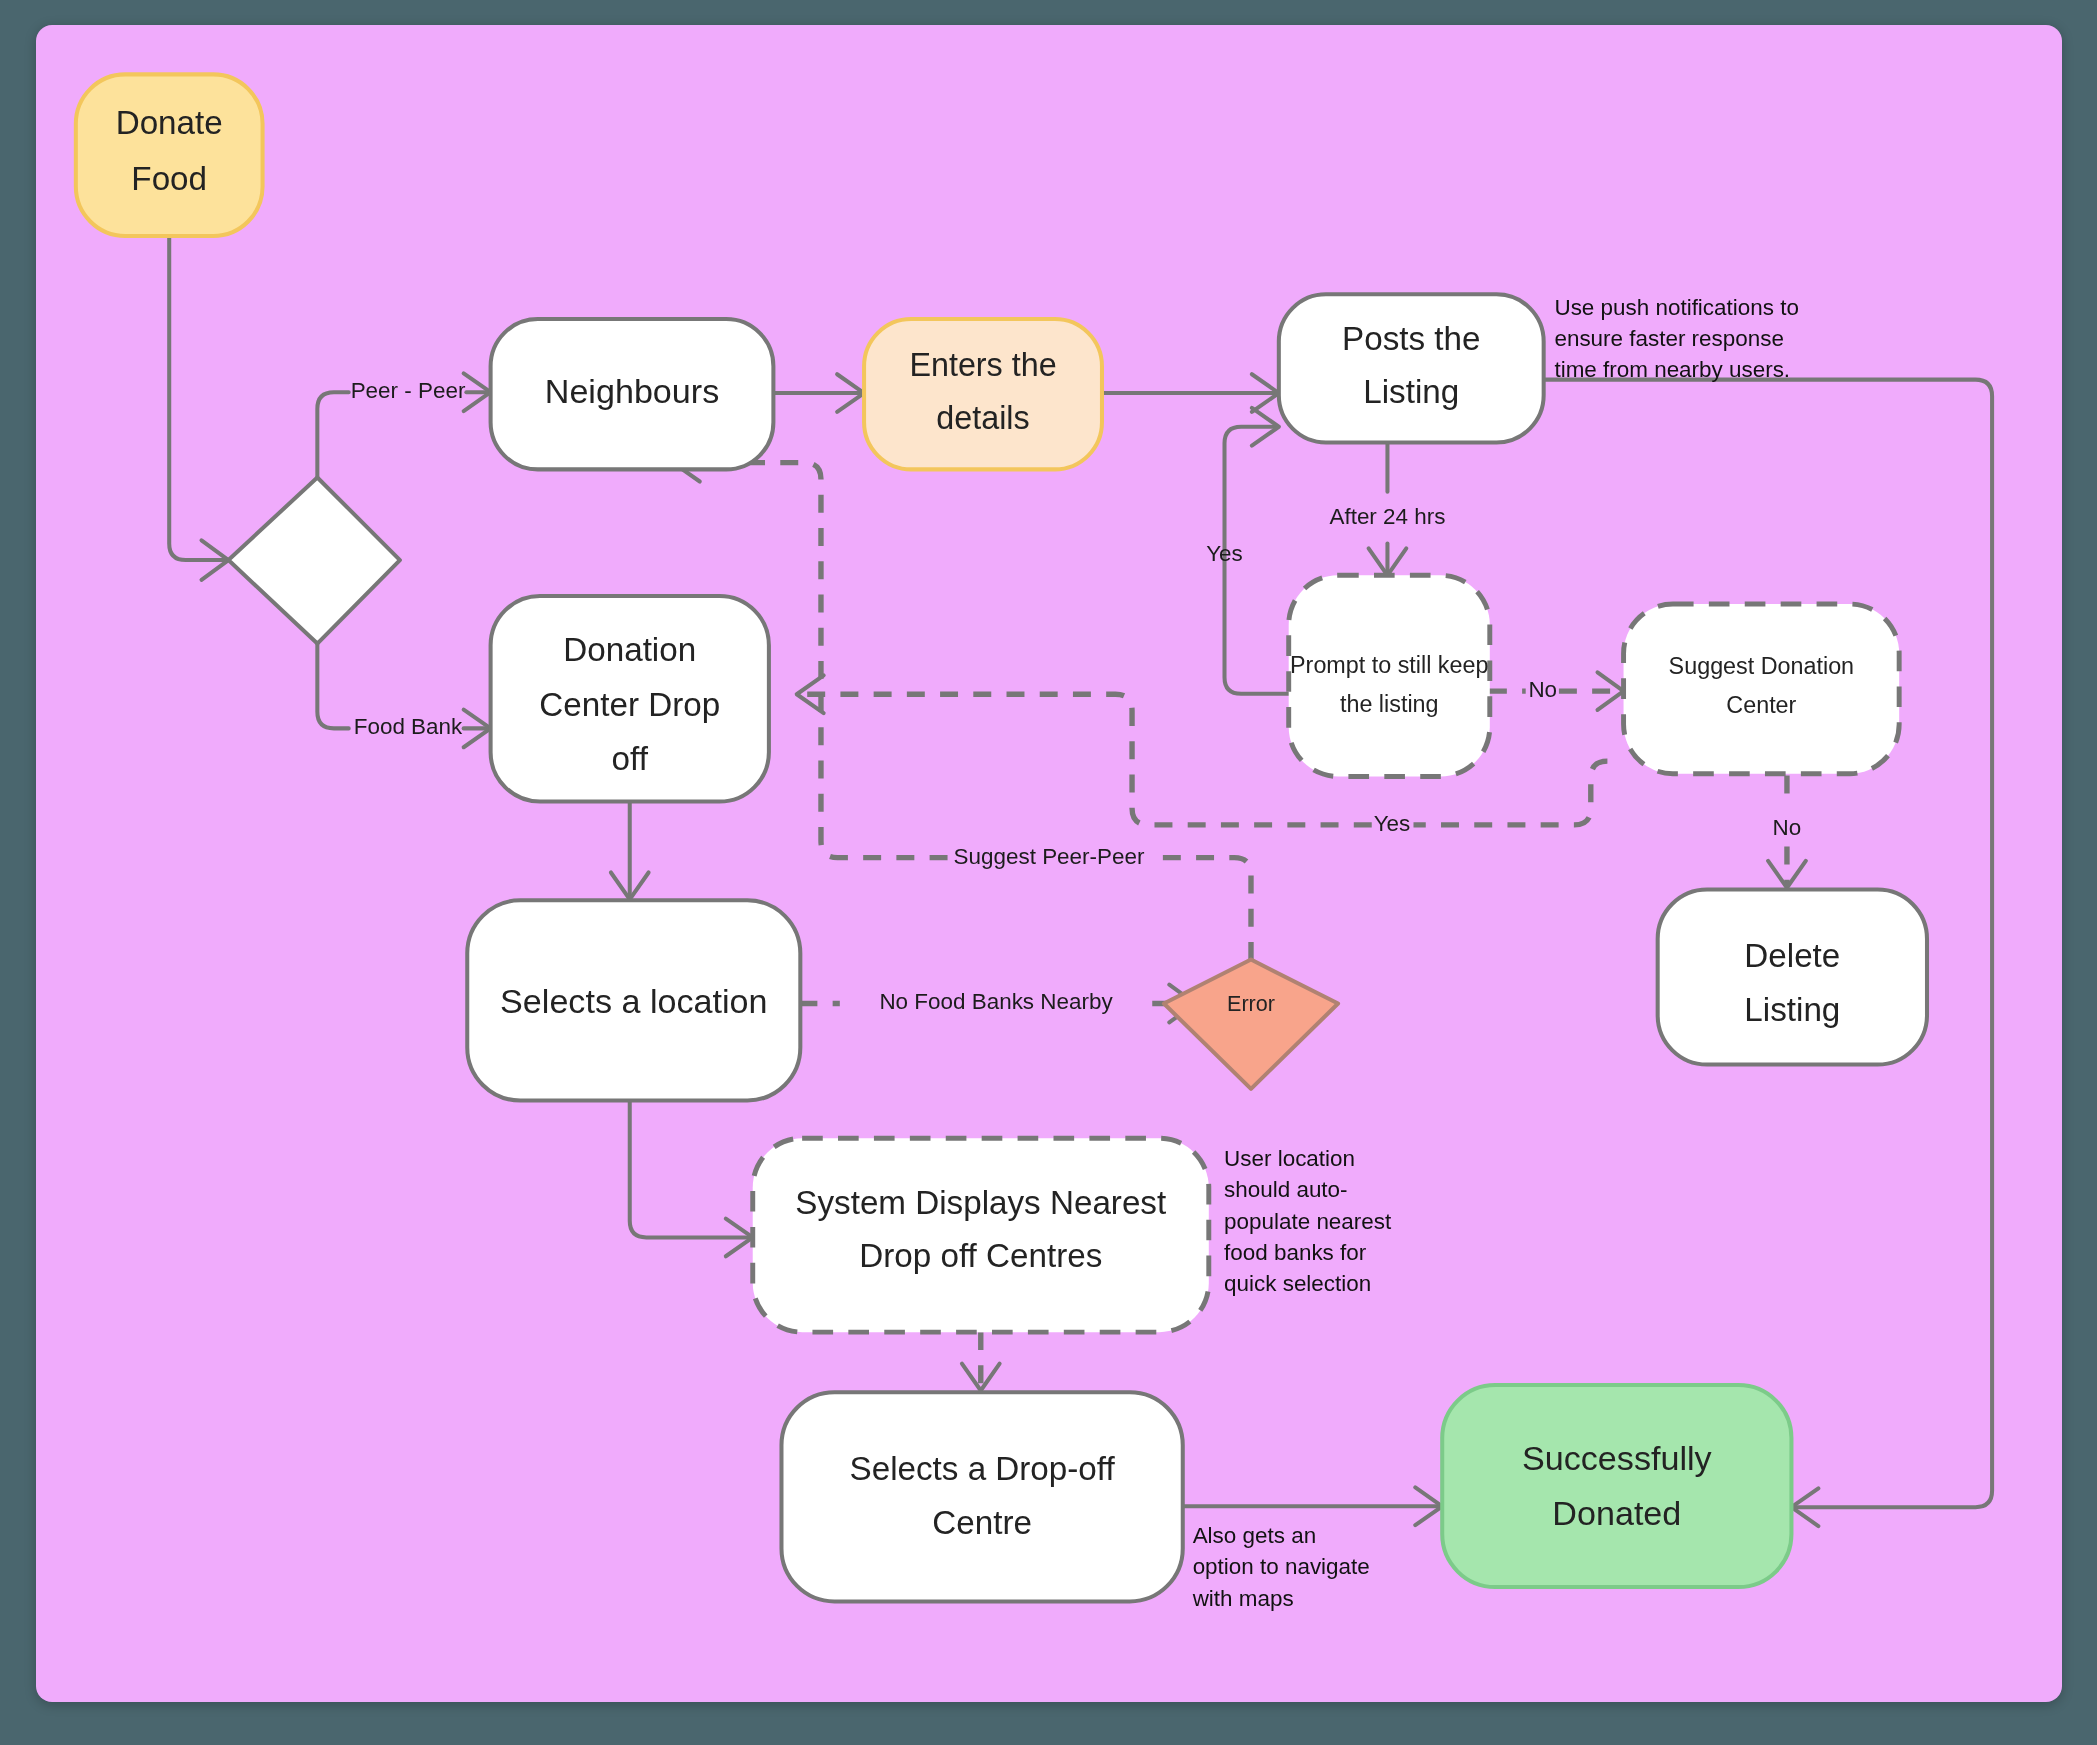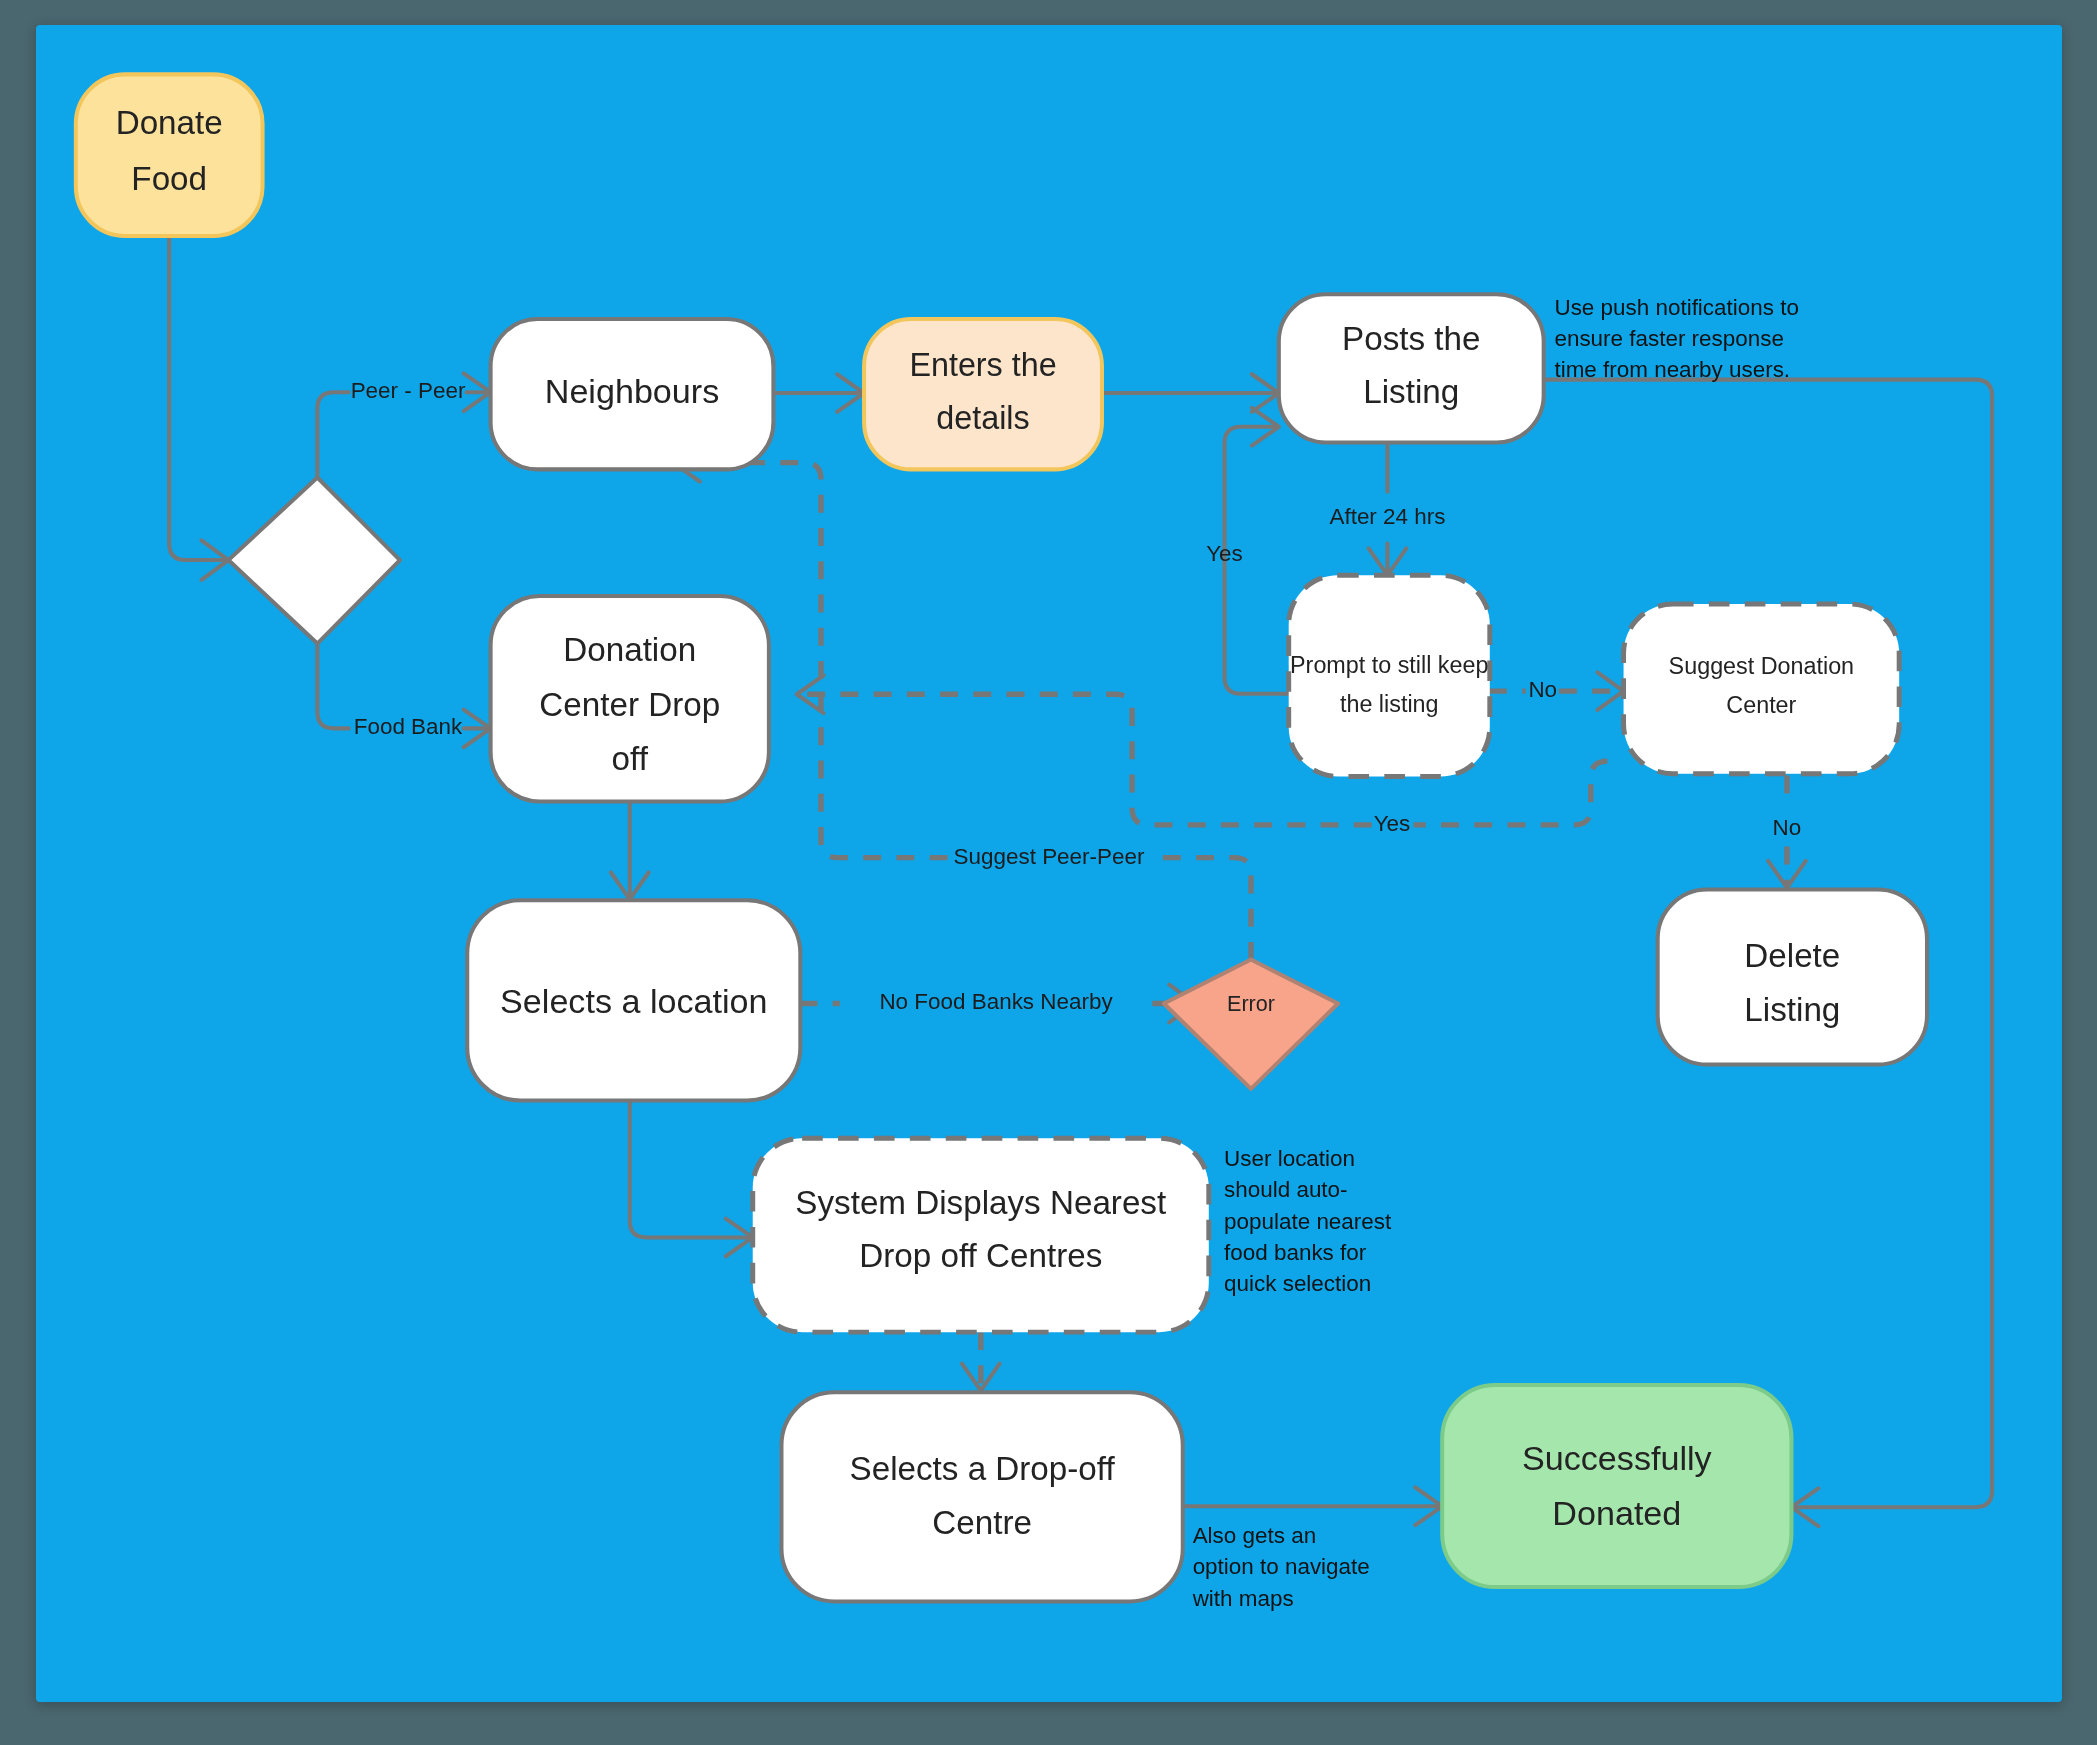--- a/index.html
+++ b/index.html
@@ -14,22 +14,22 @@
     background: #4a666e;
     overflow: hidden;
     font-family: "Liberation Sans", sans-serif;
   }
   #canvas {
     position: absolute;
     left: 36px;
     top: 25px;
     width: 2026px;
     height: 1677px;
-    background: #0ea5e9;
-    border-radius: 4px;
+    background: #f0abfc;
+    border-radius: 16px;
     box-shadow: 0 2.7px 11.7px rgba(0,0,0,0.22);
     overflow: hidden;
   }
   svg#flow {
     position: absolute;
     left: 0;
     top: 0;
     width: 2026px;
     height: 1677px;
     display: block;

